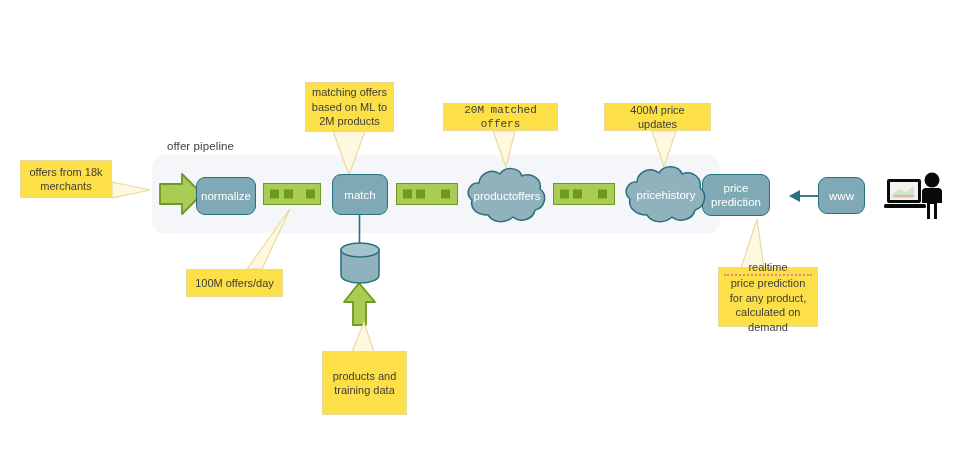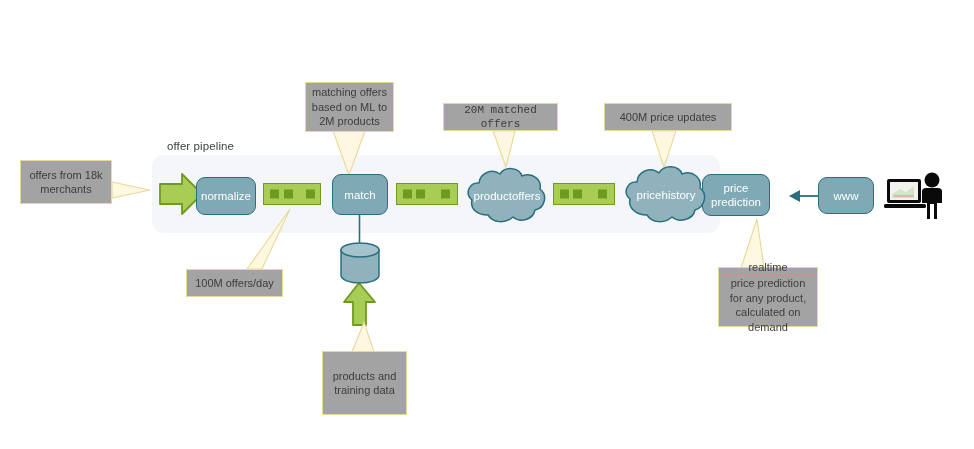--- a/index.html
+++ b/index.html
@@ -88,21 +88,21 @@
     color: #ffffff;
     font-size: 11.5px;
     line-height: 14px;
     text-align: center;
     pointer-events: none;
   }
 
   
   .note {
     position: absolute;
-    background: #a3a3a3;
+    background: #fde047;
     border: 1.1px solid #e8d89a;
     color: #3d3d3d;
     font-size: 11px;
     line-height: 14.5px;
     text-align: center;
     display: flex;
     align-items: center;
     justify-content: center;
     box-sizing: border-box;
     padding: 3px 5px;
@@ -185,21 +185,21 @@
   </div>
 
   <div class="node-box" style="left:332px; top:174px; width:56px; height:41px;">
     <span>match</span>
   </div>
 
   <div class="node-box" style="left:702px; top:174px; width:68px; height:42px;">
     <span>price prediction</span>
   </div>
 
-  <div class="node-box" style="left:818px; top:177px; width:56px; height:37px;">
+  <div class="node-box" style="left:818px; top:177px; width:47px; height:37px;">
     <span>www</span>
   </div>
 
   <div class="stream" style="left:263px; top:183px; width:58px; height:22px;">
     <i style="left:6px;"></i>
     <i style="left:20px;"></i>
     <i style="left:42px;"></i>
   </div>
 
   <div class="stream" style="left:396px; top:183px; width:62px; height:22px;">
@@ -256,33 +256,33 @@
   </div>
 
   <div class="figure" style="left:914px; top:172px; width:36px; height:48px;">
     <svg width="36" height="48" viewBox="0 0 36 48">
       <circle cx="18" cy="8" r="7.5" fill="#0a0a0a"></circle>
       <path d="M8,19 C8,17 10,16 12,16 L24,16 C26,16 28,17 28,19 L28,31
                L23,31 L23,47 L20,47 L20,32 L16,32 L16,47 L13,47 L13,31 L8,31 Z" fill="#0a0a0a"></path>
     </svg>
   </div>
 
-  <div class="note" style="left:20px; top:160px; width:92px; height:44px;">
+  <div class="note" style="left:20px; top:160px; width:92px; height:38px;">
     <span>offers from 18k merchants</span>
   </div>
 
   <div class="note" style="left:305px; top:82px; width:89px; height:50px;">
     <span>matching offers based on ML to 2M products</span>
   </div>
 
   <div class="note" style="left:443px; top:103px; width:115px; height:28px;font-family:Liberation Mono, monospace;">
     <span>20M matched offers</span>
   </div>
 
-  <div class="note" style="left:604px; top:103px; width:128px; height:28px;">
+  <div class="note" style="left:604px; top:103px; width:107px; height:28px;">
     <span>400M price updates</span>
   </div>
 
   <div class="note" style="left:186px; top:269px; width:97px; height:28px;">
     <span>100M offers/day</span>
   </div>
 
   <div class="note" style="left:322px; top:351px; width:85px; height:64px;">
     <span>products and training data</span>
   </div>

